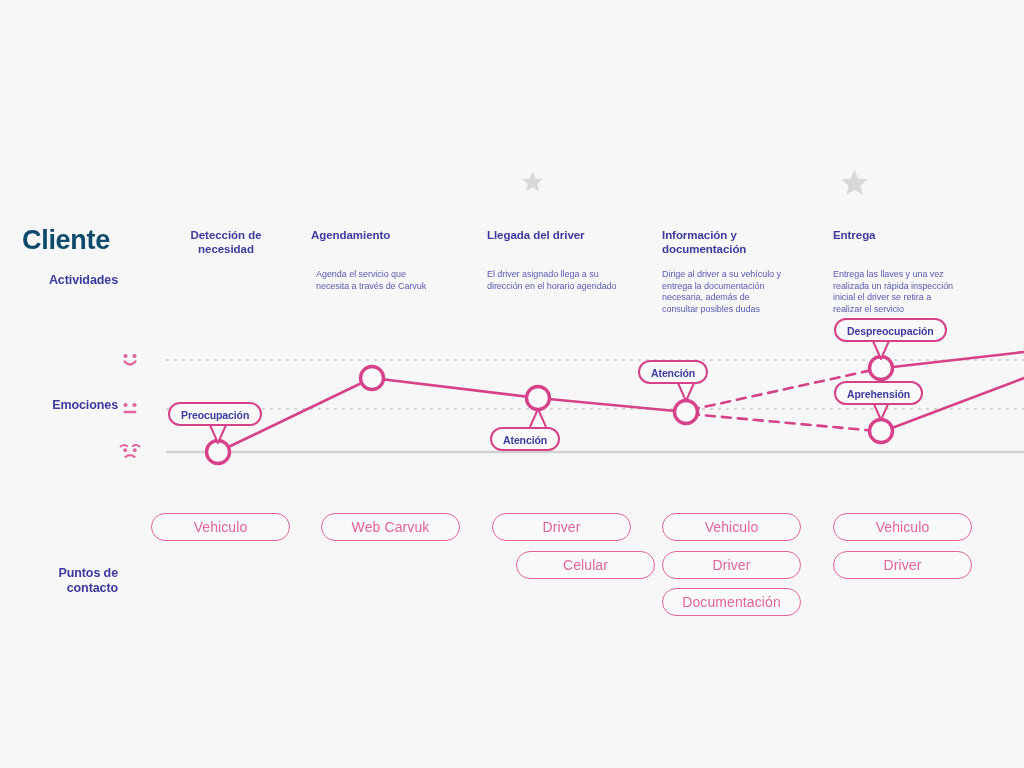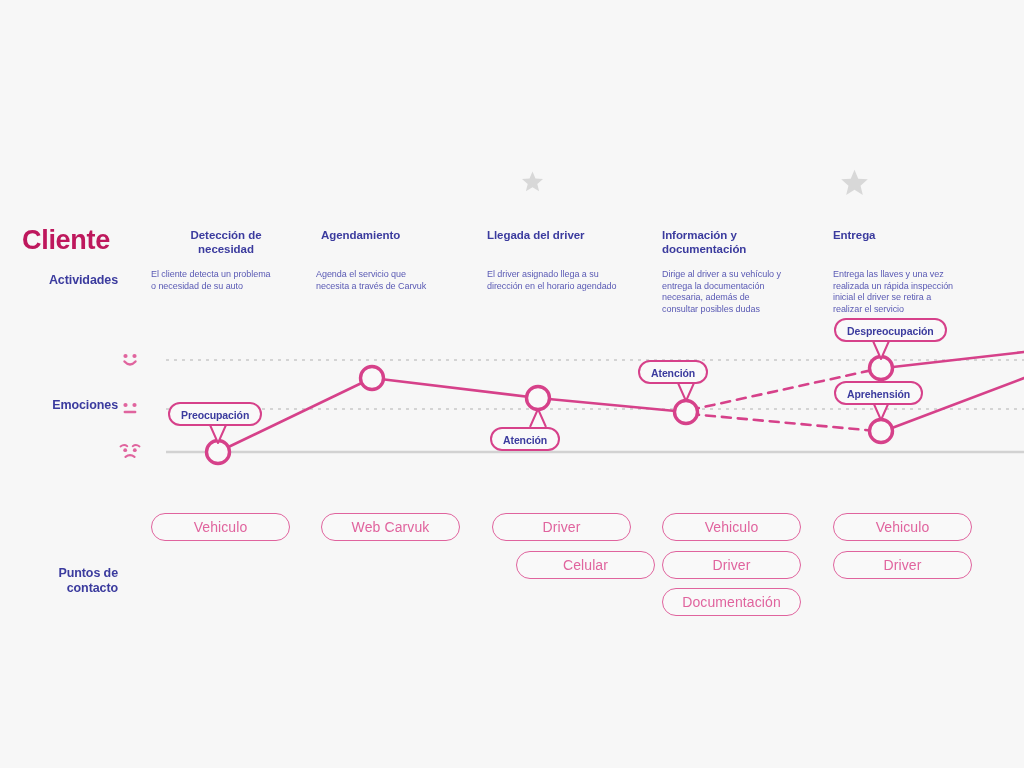--- a/index.html
+++ b/index.html
@@ -23,21 +23,21 @@
 
   
   .abs { position: absolute; }
 
   
   #page-title {
     left: 22px;
     top: 227px;
     font-size: 27px;
     font-weight: bold;
-    color: #be185d;
+    color: #0c4a6e;
     letter-spacing: -0.3px;
     line-height: 1;
   }
 
   
   .row-label {
     color: #3b3b9e;
     font-size: 12.5px;
     font-weight: bold;
     line-height: 15px;
@@ -123,26 +123,22 @@
     <polygon points="12,1.5 15.1,8.8 23,9.4 17,14.6 18.9,22.3 12,18.1 5.1,22.3 7,14.6 1,9.4 8.9,8.8" fill="#d8d8d8"></polygon>
   </svg>
   <svg class="abs star-icon" style="left:840px; top:168px;" width="29" height="29" viewBox="0 0 24 24">
     <polygon points="12,1.5 15.1,8.8 23,9.4 17,14.6 18.9,22.3 12,18.1 5.1,22.3 7,14.6 1,9.4 8.9,8.8" fill="#d8d8d8"></polygon>
   </svg>
 
   <div class="abs col-head" style="left:151px; top:228px; width:150px;text-align:center;">
     <div>Detección de</div>
     <div>necesidad</div>
   </div>
-  <div class="abs col-desc" style="left:151px; top:269px; width:160px;">
-    <div>El cliente detecta un problema</div>
-    <div>o necesidad de su auto</div>
-  </div>
-
-  <div class="abs col-head" style="left:321px; top:228px; width:155px;">
+
+  <div class="abs col-head" style="left:311px; top:228px; width:155px;">
     <div>Agendamiento</div>
   </div>
   <div class="abs col-desc" style="left:316px; top:269px; width:160px;">
     <div>Agenda el servicio que</div>
     <div>necesita a través de Carvuk</div>
   </div>
 
   <div class="abs col-head" style="left:487px; top:228px; width:165px;">
     <div>Llegada del driver</div>
   </div>

